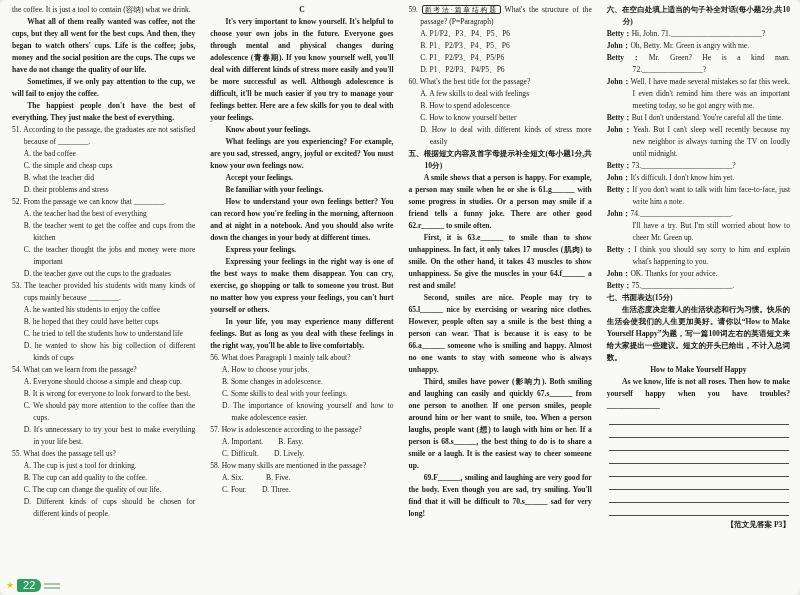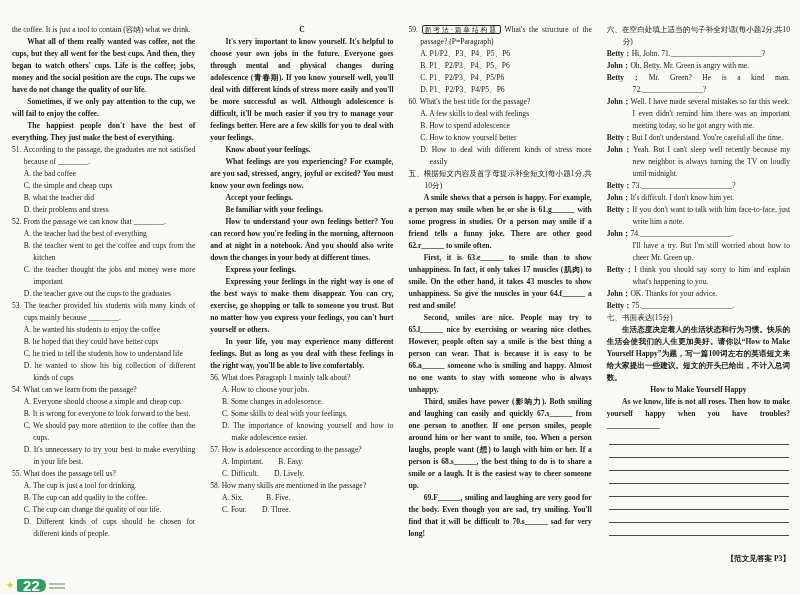--- a/index.html
+++ b/index.html
@@ -1,41 +1,41 @@
 <!DOCTYPE html>
 <html><head>
 <meta charset="utf-8">
 <style>
   html,body { margin:0; padding:0; background:#e8e8e6; }
   .page {
     position:relative; width:800px; height:595px; background:#f9f9f5;
-    box-sizing:border-box; padding:24px 10px 22px 12px;
+    box-sizing:border-box; padding:4px 10px 22px 12px;
     display:flex; gap:15px; overflow:hidden;
-    font-family:"Liberation Serif","DejaVu Serif",serif; color:#1b1b1b;
+    font-family:"Liberation Serif","DejaVu Serif",serif; color:#1b1b1b;border-radius:6px;
   }
   .col { flex:1 1 0; min-width:0; }
   .blk { font-size:7.6px; line-height:12px; text-align:justify; }
   .cont {}
   .para { text-indent:2em;font-weight:bold; }
   .para-bold { text-indent:2em; font-weight:bold; }
   .center-bold { text-align:center; font-weight:bold; text-indent:0; }
   .q, .qtag { padding-left:1.55em; text-indent:-1.55em; }
   .opt { padding-left:2.8em; text-indent:-1.25em; }
-  .sec { font-weight:normal; padding-left:2.1em; text-indent:-2.1em; }
+  .sec { font-weight:bold; padding-left:2.1em; text-indent:-2.1em; }
   .dlg { padding-left:3.4em; text-indent:-3.4em; }
   .dlg b { font-weight:bold;margin-top:42px; }
   .dlg-cont { padding-left:3.4em; }
   .wline { height:12px; border-bottom:1px solid #4a4a4a; margin:0 1px 0 2px; }
-  .note { text-align:right; font-weight:bold; margin-top:17px; }
+  .note { text-align:right; font-weight:bold; margin-top:3px; }
   .tagbox { border:1px solid #2a2a2a; border-radius:2px; padding:0 2px; font-size:6.8px; white-space:nowrap; }
   .badge { position:absolute; left:6px; bottom:3px; display:flex; align-items:center; gap:3px; }
   .badge-star { color:#f4c20d; font-size:9px; line-height:9px; font-family:"DejaVu Sans",sans-serif; }
   .badge-flag {
     background:#2f9e60; color:#ffffff; font-family:"Liberation Sans",sans-serif;
-    font-weight:bold; font-size:15px; line-height:11px; padding:1px 6px;
+    font-weight:normal; font-size:11px; line-height:11px; padding:1px 6px;
     border-radius:2px 6px 6px 2px;
   }
   .badge-caption { display:flex; flex-direction:column; gap:2px; }
   .badge-caption i { display:block; width:16px; height:2px; background:#a9c3a9; }
 </style>
 </head>
 <body>
 
 <div class="page">
   <div class="col">

